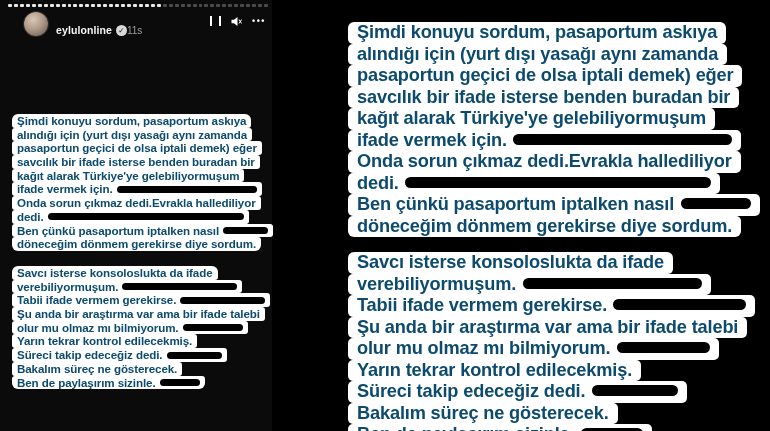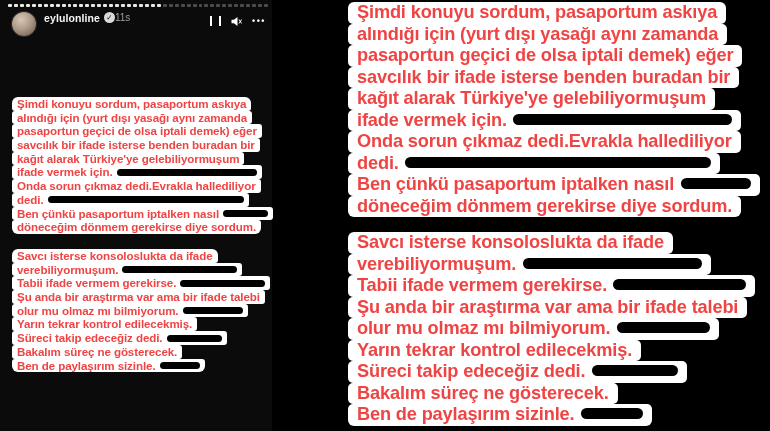--- a/index.html
+++ b/index.html
@@ -12,21 +12,21 @@
   .left-panel{left:0;width:272px;background:#0b0b0b;}
   .right-panel{left:340px;width:430px;background:#000;}
 
   
   .progress{position:absolute;top:4px;left:8px;width:260px;height:3px;
     display:flex;gap:2px;align-items:center;}
   .progress .seg{flex:1;height:2.5px;border-radius:1px;background:#4c4c4c;}
   .progress .seg.bright{background:#e8e8e8;}
 
   
-  .story-header{position:absolute;top:12px;left:12px;display:flex;align-items:flex-start;}
+  .story-header{position:absolute;top:12px;left:24px;display:flex;align-items:flex-end;}
   .avatar{width:24px;height:24px;border-radius:50%;
     background:radial-gradient(circle at 38% 32%,#d8c7b4 0%,#b09a88 45%,#5f5248 100%);
     box-shadow:0 0 0 1px #2a2a2a;}
   .username{margin-left:8px;color:#f5f5f5;font-size:10.5px;font-weight:700;letter-spacing:.1px;}
   .verified{margin-left:4px;width:11px;height:11px;border-radius:50%;background:#d9d9d9;
     color:#0b0b0b;font-size:7.5px;font-weight:700;display:flex;align-items:center;justify-content:center;line-height:1;}
   .timestamp{color:#9f9f9f;font-size:10px;font-weight:400;}
 
   
   .controls{position:absolute;top:15px;left:210px;display:flex;align-items:center;gap:10px;height:12px;}
@@ -35,21 +35,21 @@
   .more-icon{color:#fff;font-size:9px;letter-spacing:1.5px;font-weight:700;line-height:1;}
 
   
   .text-block{position:absolute;}
   .b1-left{left:12px;top:94px;}
   .b2-left{left:12px;top:246px;}
   .b1-right{left:8px;top:2px;}
   .b2-right{left:8px;top:232px;}
 
   .line-row{display:block;}
-  .chip{display:inline-block;background:#fff;color:#ef4444;font-weight:700;white-space:nowrap;}
+  .chip{display:inline-block;background:#fff;color:#0c4a6e;font-weight:700;white-space:nowrap;margin-top:20px;}
   .scale-s .line-row{height:13.7px;}
   .scale-s .chip{font-size:11.6px;line-height:13.7px;padding:0 5px;border-radius:3px;letter-spacing:-0.1px;}
   .scale-l .line-row{height:21.5px;}
   .scale-l .chip{font-size:18.2px;line-height:21.5px;padding:0 9px;border-radius:5px;letter-spacing:-0.15px;}
   .text-block .line-row:first-child .chip{border-top-left-radius:6px;border-top-right-radius:6px;}
   .text-block .line-row:last-child .chip{border-bottom-left-radius:6px;border-bottom-right-radius:6px;}
 
   .redact-bar{display:inline-block;vertical-align:middle;background:#000;
     height:0.62em;border-radius:0.31em;margin-left:0.35em;margin-top:-0.15em;}
 </style>

